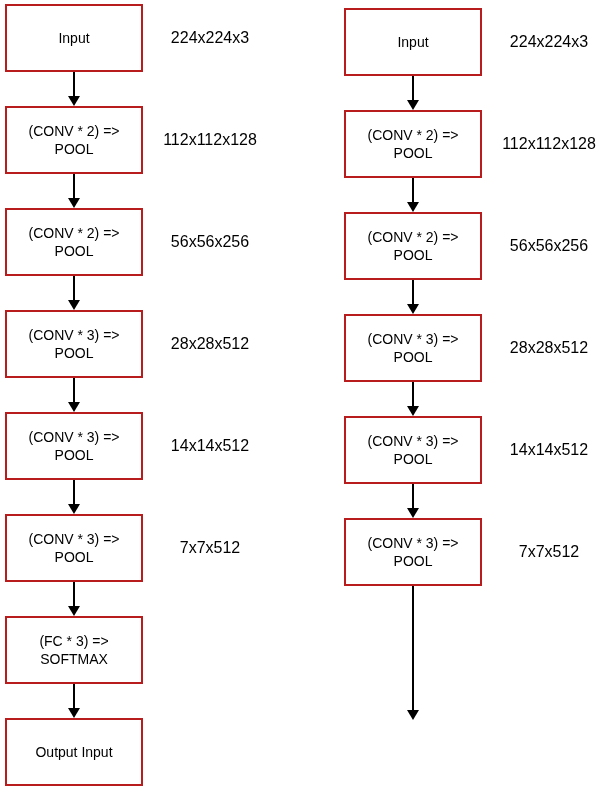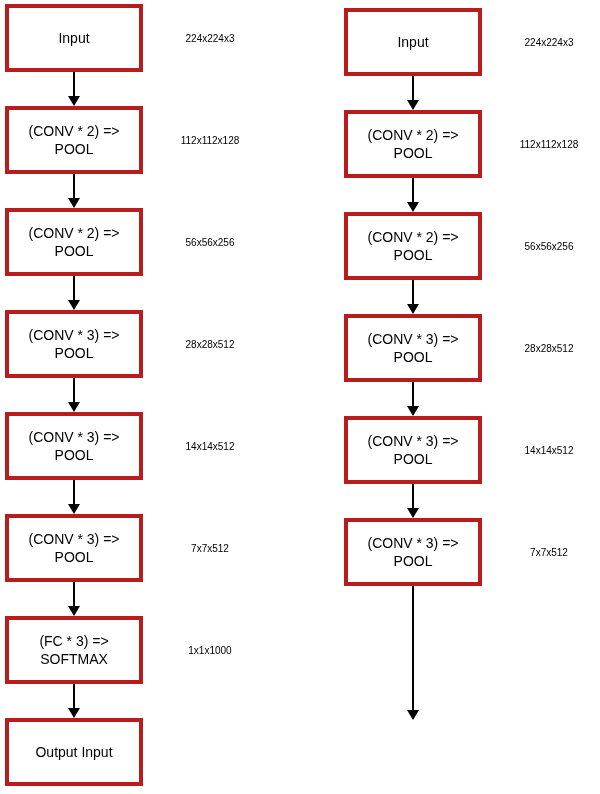--- a/index.html
+++ b/index.html
@@ -18,42 +18,42 @@
     width: 138px;
     display: flex;
     flex-direction: column;
   }
   .column.left  { left: 5px;   top: 4px; }
   .column.right { left: 344px; top: 8px; }
   .node { position: relative; width: 138px; }
   .box {
     width: 138px;
     height: 68px;
-    border: 4px solid #b91c1c;
+    border: 2px solid #b91c1c;
     background: #ffffff;
     display: flex;
     align-items: center;
     justify-content: center;
     text-align: center;
   }
   .box-label {
     font-size: 14px;
     line-height: 1.3;
     white-space: pre-line;
   }
   .dims {
     position: absolute;
     left: 150px;
     top: 0;
     height: 100%;
     width: 110px;
     display: flex;
     align-items: center;
     justify-content: center;
-    font-size: 10px;
+    font-size: 16px;
     white-space: nowrap;
   }
   .arrow { position: relative; width: 138px; height: 34px; }
   .arrow .stem {
     position: absolute;
     left: 50%;
     transform: translateX(-50%);
     top: 0;
     width: 2px;
     height: 25px;
@@ -150,21 +150,20 @@
     <div class="arrow">
       <div class="stem"></div>
       <div class="head"></div>
     </div>
 
     <div class="node">
       <div class="box">
         <span class="box-label">(FC * 3) =&gt;
 SOFTMAX</span>
       </div>
-      <div class="dims">1x1x1000</div>
     </div>
     <div class="arrow">
       <div class="stem"></div>
       <div class="head"></div>
     </div>
 
     <div class="node">
       <div class="box">
         <span class="box-label">Output Input</span>
       </div>

